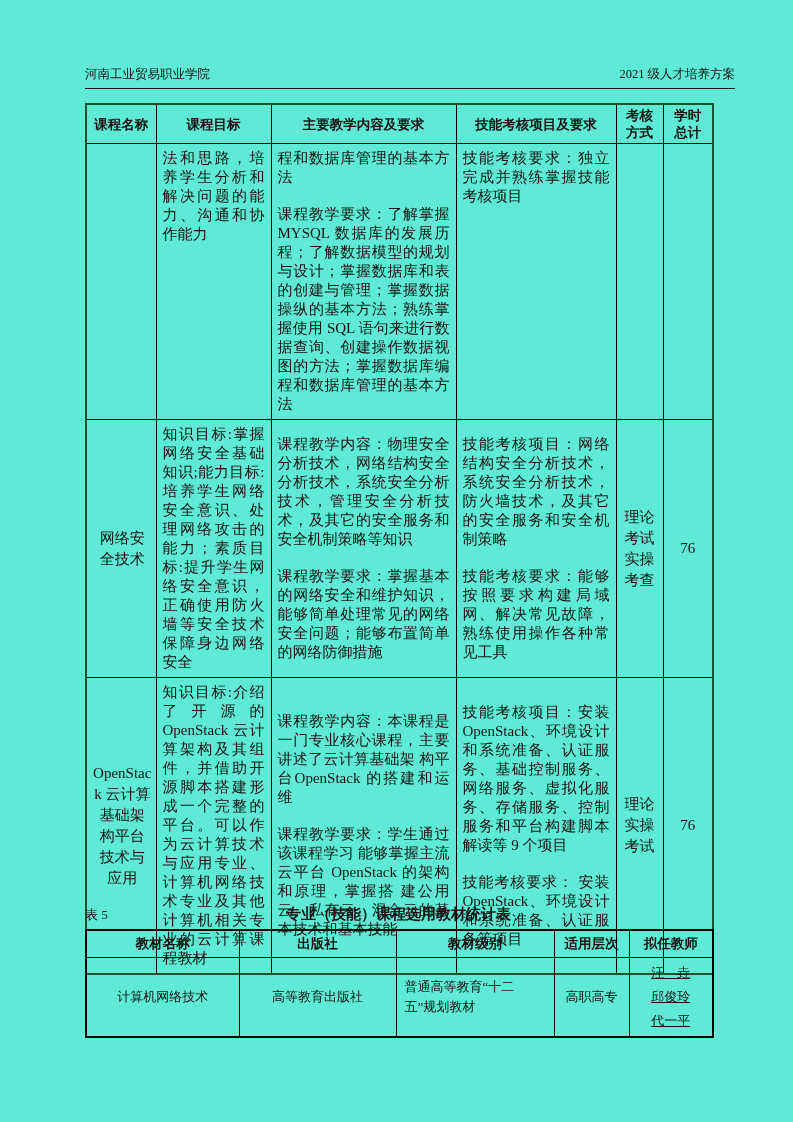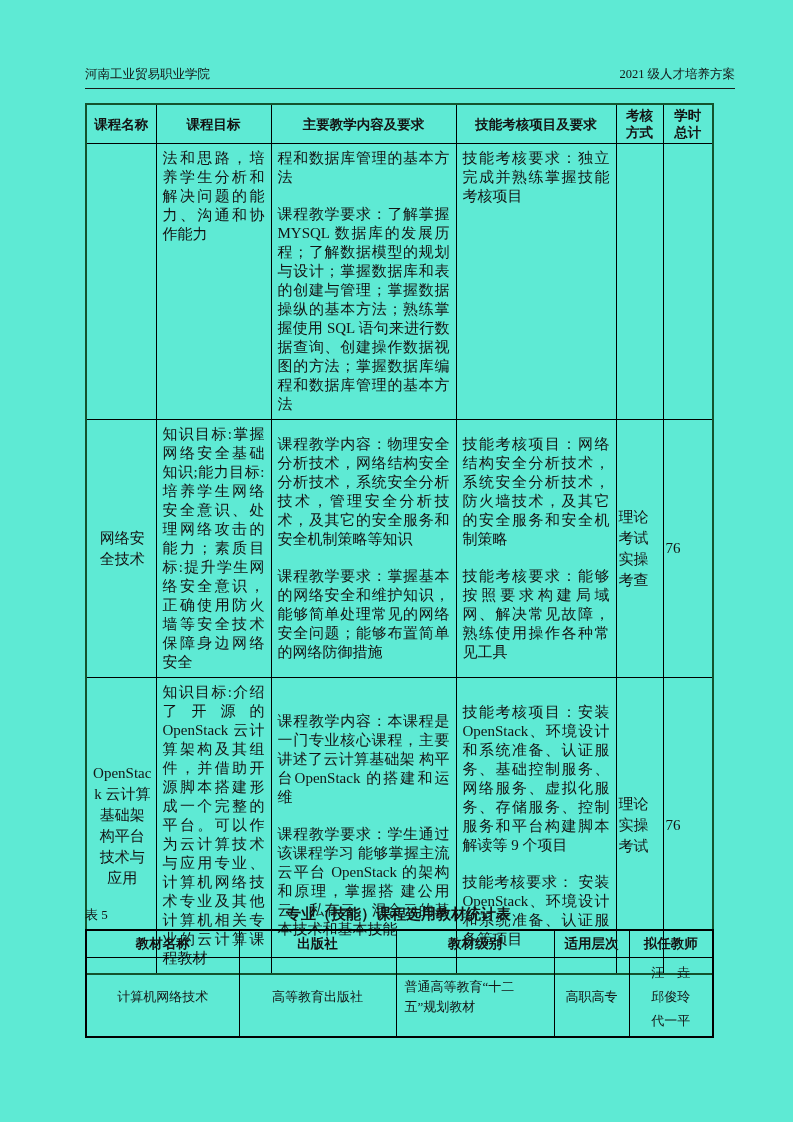--- a/index.html
+++ b/index.html
@@ -30,38 +30,38 @@
   .course-table td {
     font-size:15px; line-height:19px; vertical-align:middle;
     padding:5px 6px; text-align:justify;
   }
   tr.head { height:37px; }
   tr.row0 { height:270px; }
   tr.row1 { height:227px; }
   tr.row2 { height:260px; }
   tr.row0 td { vertical-align:top; }
   td.name { text-align:center; word-break:break-all; line-height:21px; padding:5px 4px 5px 6px; }
-  td.method, td.hours { text-align:left; padding:2px; }
+  td.method, td.hours { text-align:center; padding:2px; }
   td.method div { line-height:21px; }
   .para.gap { margin-top:18px; }
 
   
   .caption-row { position:absolute; left:85px; top:902px; width:627px; height:24px; }
   .t5-label { position:absolute; left:0; top:4px; font-size:13px; }
   .t5-title { display:block; text-align:center; font-size:15px; font-weight:bold; line-height:24px; }
 
   
   .textbook-table { position:absolute; left:85px; top:929px; width:629px; border:2px solid #000; }
   .textbook-table th, .textbook-table td { border:1px solid #000; }
   .textbook-table th { font-size:13.5px; font-weight:bold; text-align:center; vertical-align:middle; padding:2px; }
   .textbook-table td { font-size:13px; text-align:center; vertical-align:middle; padding:3px 6px; }
   tr.t5-head { height:27px; }
   tr.t5-row { height:79px; }
   td.level { text-align:left; line-height:20px; padding:3px 8px; }
-  td.teachers div { line-height:24px; }
+  td.teachers div { line-height:24px;text-decoration:underline; }
 
   .page-number {
     position:absolute; left:85px; top:1038px; width:627px;
     text-align:right; font-size:13.5px; letter-spacing:1px;
   }
 </style>
 </head>
 <body>
 
 <div class="page">

